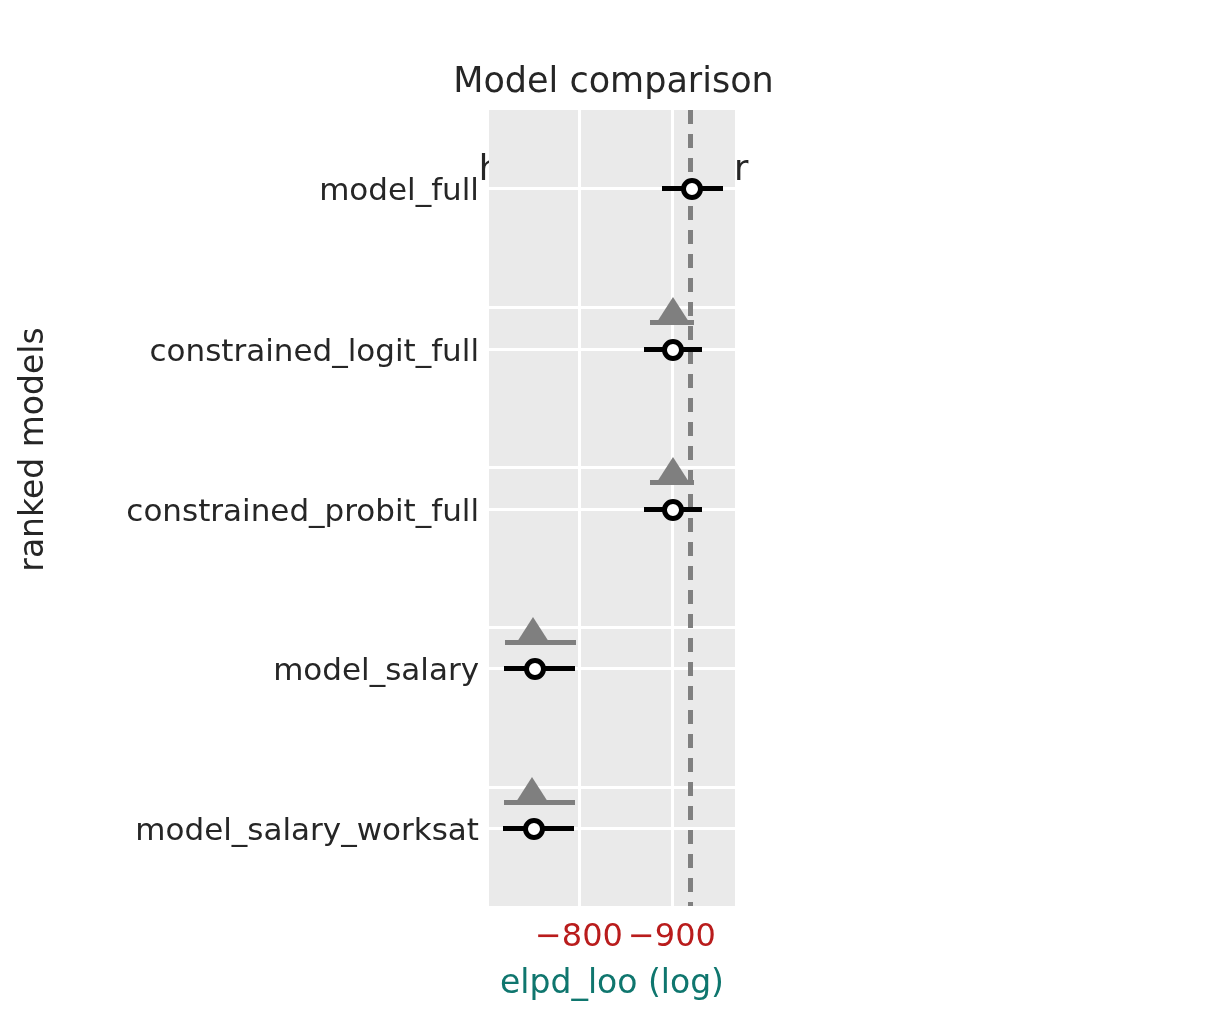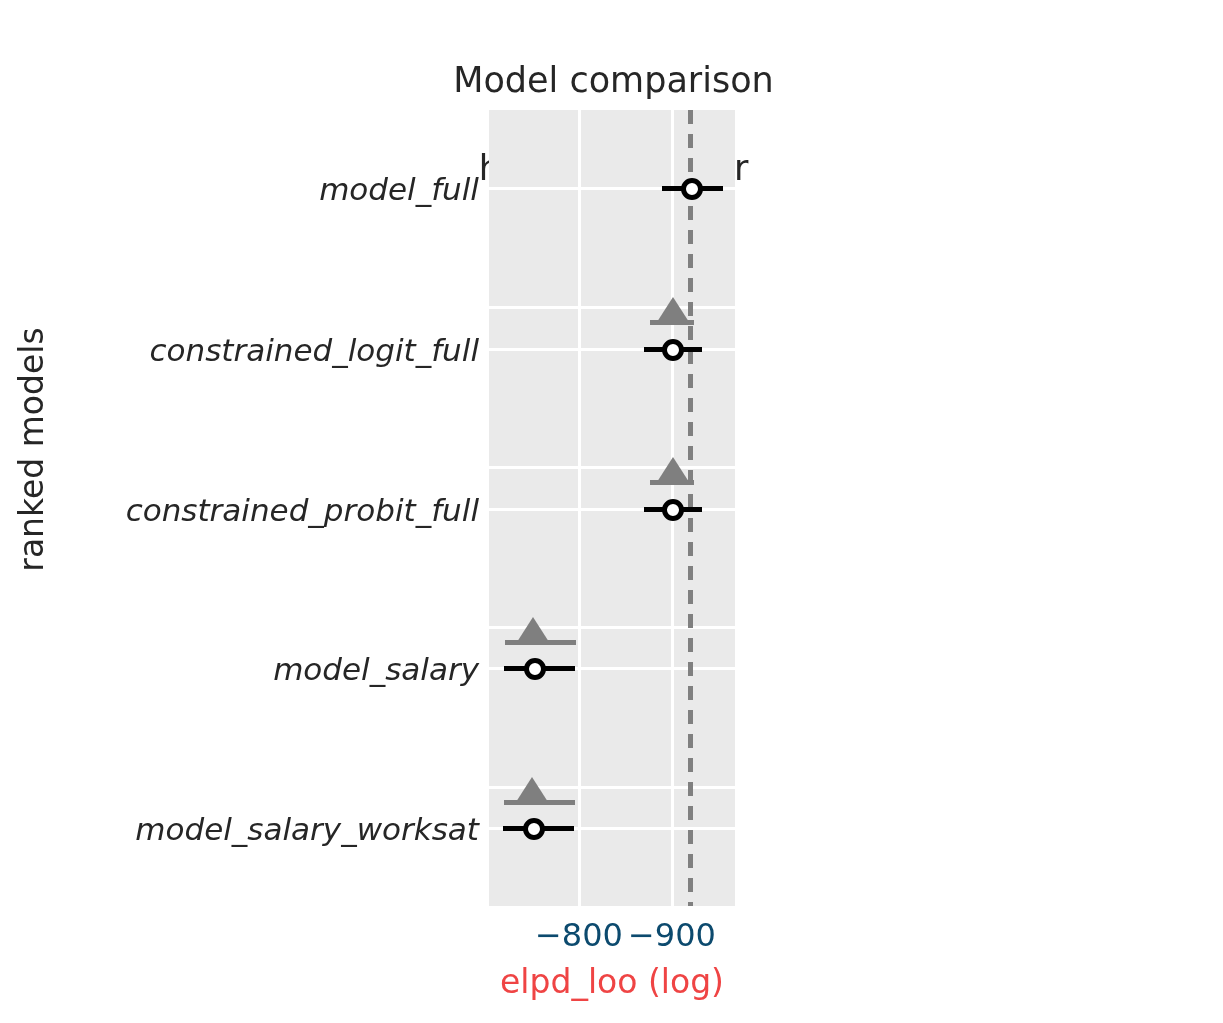--- a/index.html
+++ b/index.html
@@ -65,47 +65,47 @@
   
   .ylabel-row{
     position:absolute;
     right:0;
     text-align:right;
     font-size:31px;
     color:#262626;
     white-space:nowrap;
     transform:translateY(-50%);
   }
-  .ylabels{position:absolute;left:0;top:0;width:478px;height:895px;font-style:italic;}
+  .ylabels{position:absolute;left:0;top:0;width:478px;height:895px;}
 
   .axis-y-title{
     position:absolute;
     left:-150px;top:430px;
     width:360px;
     text-align:center;
     font-size:33px;
     color:#262626;
     transform:rotate(-90deg);
   }
 
   .xtick{
     position:absolute;
     top:916px;
     font-size:32px;
-    color:#0c4a6e;
+    color:#b91c1c;
     white-space:nowrap;
     transform:translateX(-50%);
   }
   .axis-x-title{
     position:absolute;
     left:488px;top:962px;
     width:246px;
     text-align:center;
     font-size:33px;
-    color:#ef4444;
+    color:#0f766e;
     white-space:nowrap;
   }
 
   
   .legend{position:absolute;left:775px;top:130px;width:430px;}
   .legend-row{position:relative;height:62px;}
   .legend-key{position:absolute;left:0;top:0;width:75px;height:62px;}
   .legend-line{position:absolute;left:8px;top:29px;width:58px;height:5px;background:#000000;}
   .legend-line-grey{position:absolute;left:8px;top:33px;width:58px;height:5px;background:#7F7F7F;}
   .legend-circle{

